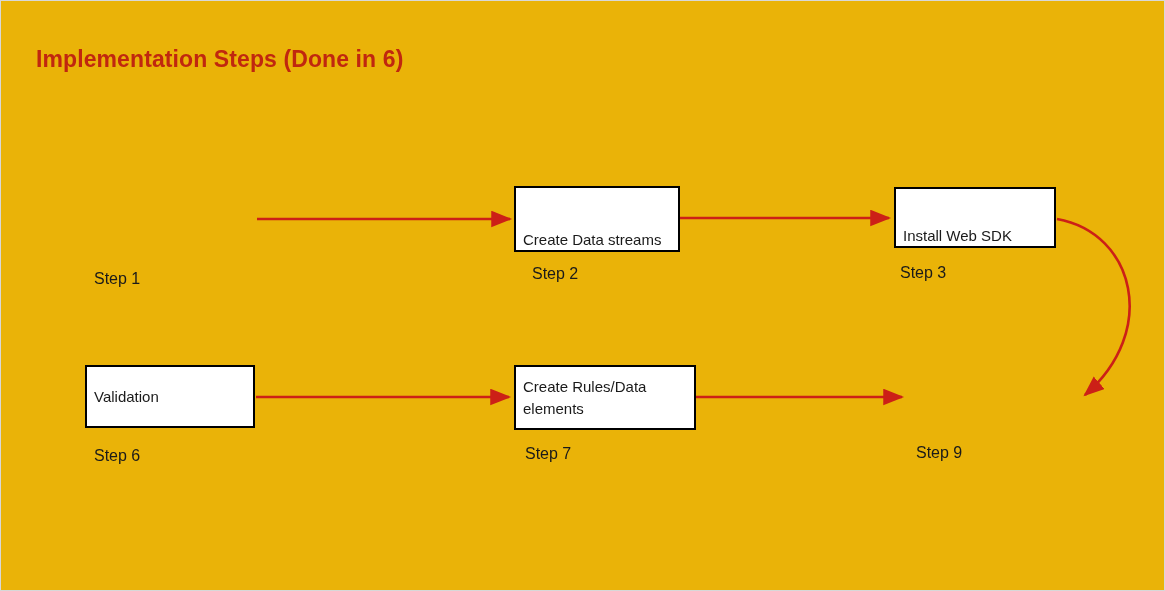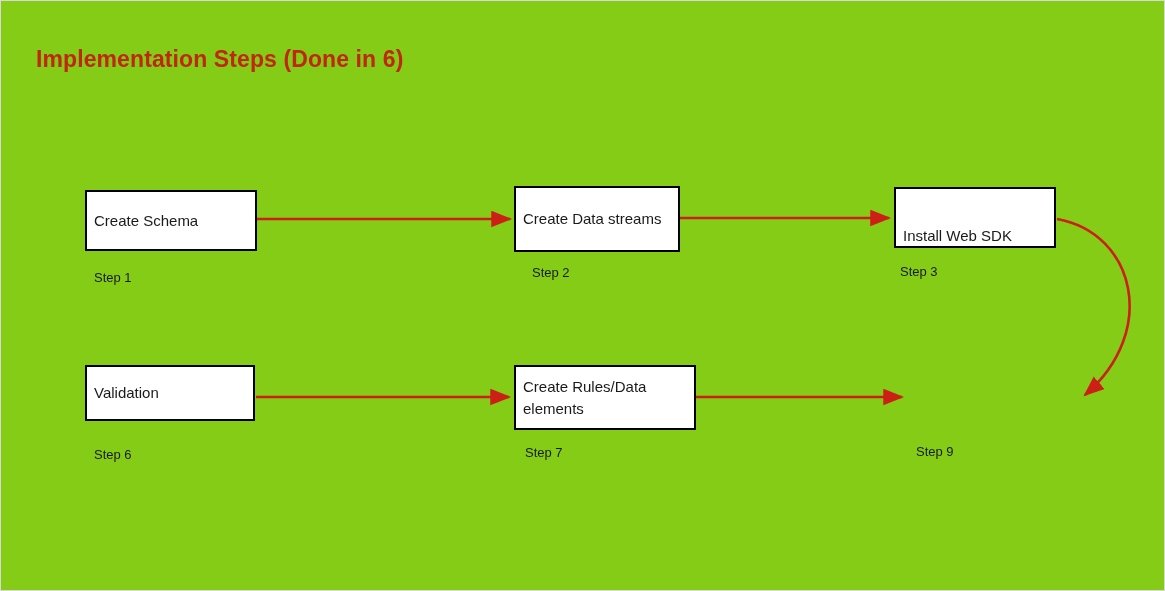--- a/index.html
+++ b/index.html
@@ -7,21 +7,21 @@
     padding: 0;
     background: #ffffff;
   }
   body {
     font-family: "Liberation Sans", sans-serif;
   }
   #canvas {
     position: relative;
     width: 1165px;
     height: 591px;
-    background: #84cc16;
+    background: #eab308;
     box-sizing: border-box;
     border: 1px solid #d8d8d8;
     overflow: hidden;
   }
   #title {
     position: absolute;
     left: 35px;
     top: 45px;
     font-size: 23px;
     font-weight: bold;
@@ -41,21 +41,21 @@
   .node-label {
     font-size: 15px;
     line-height: 1.42;
     color: #1a1a1a;
     padding-left: 7px;
     padding-right: 4px;
     white-space: pre-line;
   }
   .step-label {
     position: absolute;
-    font-size: 13px;
+    font-size: 16px;
     color: #1a1a1a;
     white-space: nowrap;
     z-index: 3;
   }
   #arrow-layer {
     position: absolute;
     left: 0;
     top: 0;
     width: 1165px;
     height: 591px;
@@ -80,41 +80,38 @@
 
     <line x1="679" y1="217" x2="888" y2="217" stroke="#CC2017" stroke-width="2.6" marker-end="url(#ah)"></line>
 
     <path d="M1056,218 C1134,232 1158,330 1084,394" fill="none" stroke="#CC2017" stroke-width="2.6" marker-end="url(#ah)"></path>
 
     <line x1="255" y1="396" x2="508" y2="396" stroke="#CC2017" stroke-width="2.6" marker-end="url(#ah)"></line>
 
     <line x1="678" y1="396" x2="901" y2="396" stroke="#CC2017" stroke-width="2.6" marker-end="url(#ah)"></line>
   </svg>
 
-  <div class="node" style="left:84px; top:189px; width:172px; height:61px;">
-    <div class="node-label">Create Schema</div>
-  </div>
   <div class="step-label" style="left:93px; top:269px;">Step 1</div>
 
-  <div class="node" style="left:513px; top:185px; width:166px; height:66px;">
+  <div class="node" style="left:513px; top:185px; width:166px; height:66px;align-items:flex-end;">
     <div class="node-label">Create Data streams</div>
   </div>
   <div class="step-label" style="left:531px; top:264px;">Step 2</div>
 
   <div class="node" style="left:893px; top:186px; width:162px; height:61px;align-items:flex-end;">
     <div class="node-label">Install Web SDK</div>
   </div>
   <div class="step-label" style="left:899px; top:263px;">Step 3</div>
 
   <div class="step-label" style="left:915px; top:443px;">Step 9</div>
 
   <div class="node" style="left:513px; top:364px; width:182px; height:65px;">
     <div class="node-label">Create Rules/Data
 elements</div>
   </div>
   <div class="step-label" style="left:524px; top:444px;">Step 7</div>
 
-  <div class="node" style="left:84px; top:364px; width:170px; height:56px;">
+  <div class="node" style="left:84px; top:364px; width:170px; height:63px;">
     <div class="node-label">Validation</div>
   </div>
   <div class="step-label" style="left:93px; top:446px;">Step 6</div>
 
 </div>
 
 </body></html>

